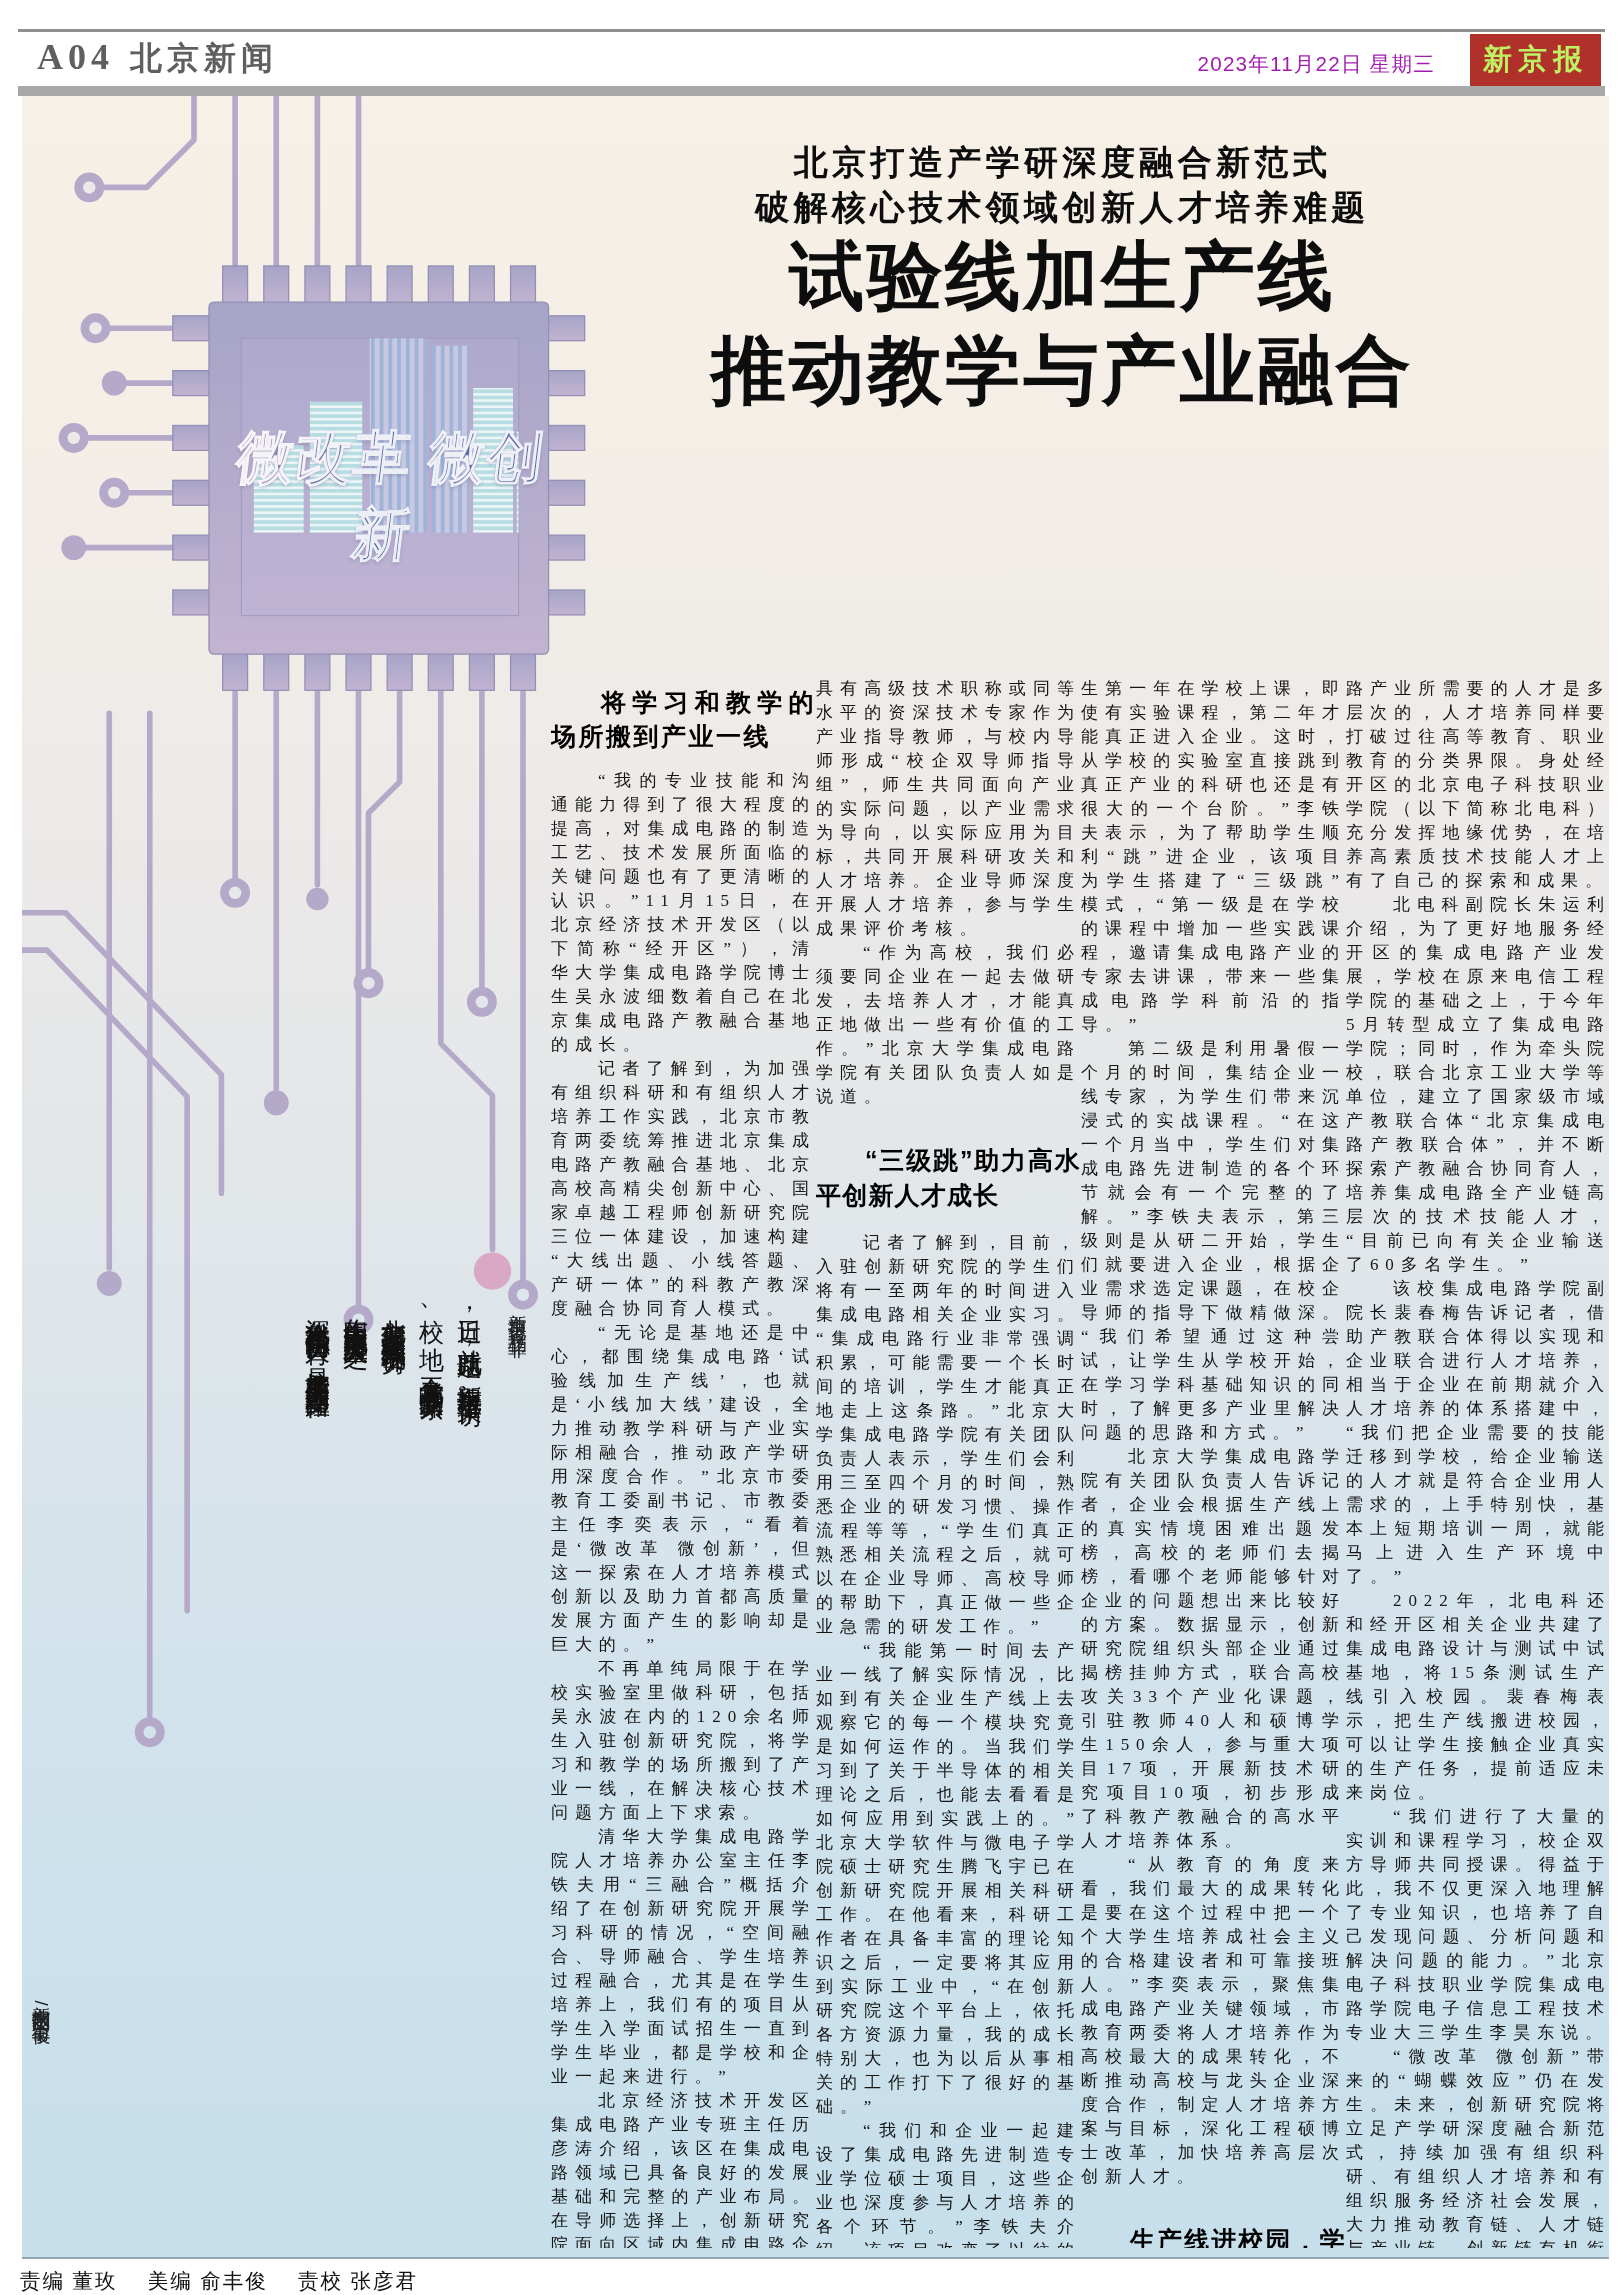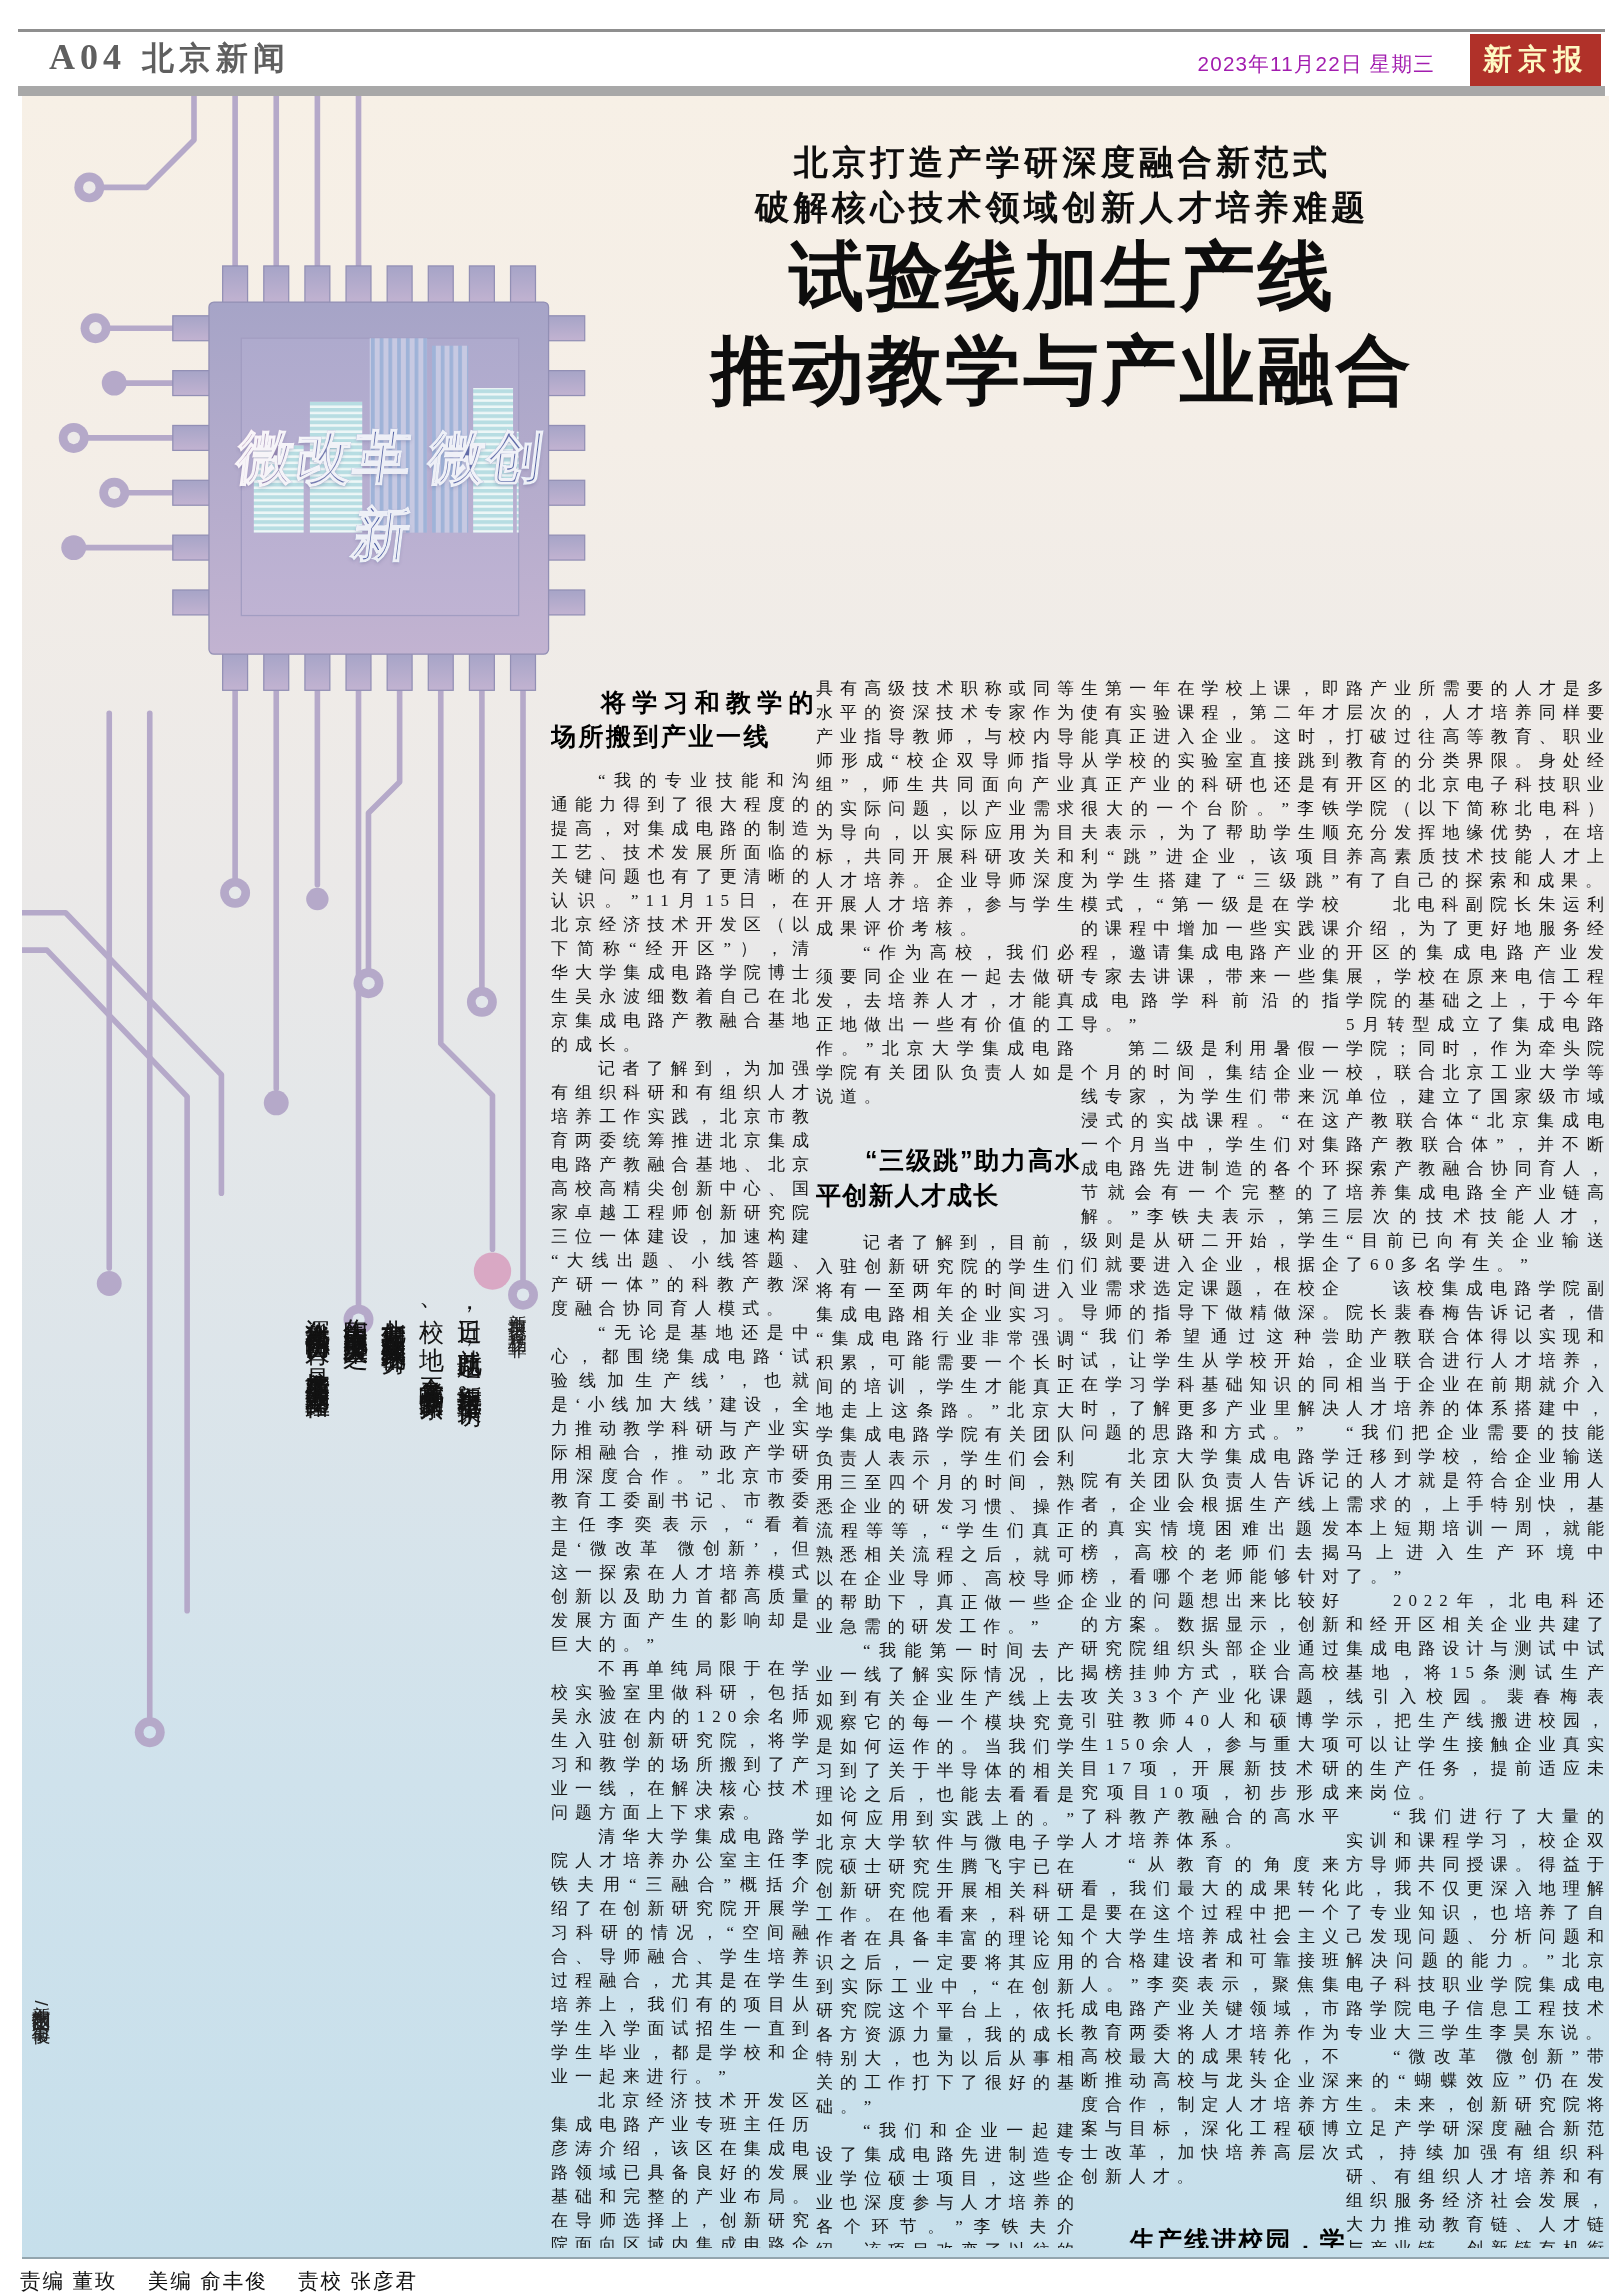--- a/index.html
+++ b/index.html
@@ -1,26 +1,26 @@
 <!DOCTYPE html>
 <html lang="zh" style="font-size:10px"><head>
 <meta charset="utf-8">
 <style>
   html,body{margin:0;padding:0;background:#fff;}
   .page{position:relative;width:1622px;height:2295px;background:#ffffff;overflow:hidden;
         font-family:"Liberation Serif", serif;color:#1b1b1b;}
   
   .top-rule{position:absolute;left:17.5px;top:29px;width:1587px;height:2.5px;background:#8f8f8f;}
-  .edition{position:absolute;left:49px;top:36px;font-family:"Liberation Sans",sans-serif;
+  .edition{position:absolute;left:37px;top:36px;font-family:"Liberation Sans",sans-serif;
            font-weight:bold;color:#5f5f5f;letter-spacing:5px;}
   .ed-no{font-size:36px;font-family:"Liberation Serif",serif;margin-right:16px;}
   .ed-sec{font-size:32px;}
   .dateline{position:absolute;right:187px;top:50px;font-size:20.6px;color:#a21caf;
             font-family:"Liberation Sans",sans-serif;letter-spacing:1.2px;}
-  .masthead{position:absolute;right:21px;top:34px;background:#b03129;color:#fef9c3;
+  .masthead{position:absolute;right:21px;top:34px;background:#b03129;color:#bef264;
             font-size:29px;font-weight:bold;padding:6.2px 12.5px;letter-spacing:6.2px;
             font-family:"Liberation Serif",serif;}
   .thick-bar{position:absolute;left:17.5px;top:86px;width:1587px;height:10px;background:#a8a8a8;}
   
   .panel{position:absolute;left:22px;top:96px;width:1587px;height:2161px;
          background:linear-gradient(180deg,#f7f0e6 0%,#f4eee7 16%,#ebe9e8 36%,
                     #dde5ea 58%,#cfe2ec 78%,#c6dfeb 100%);
          border-bottom:2.5px solid #93a5ae;overflow:hidden;}
   .board{position:absolute;left:0;top:0;z-index:1;}
   

